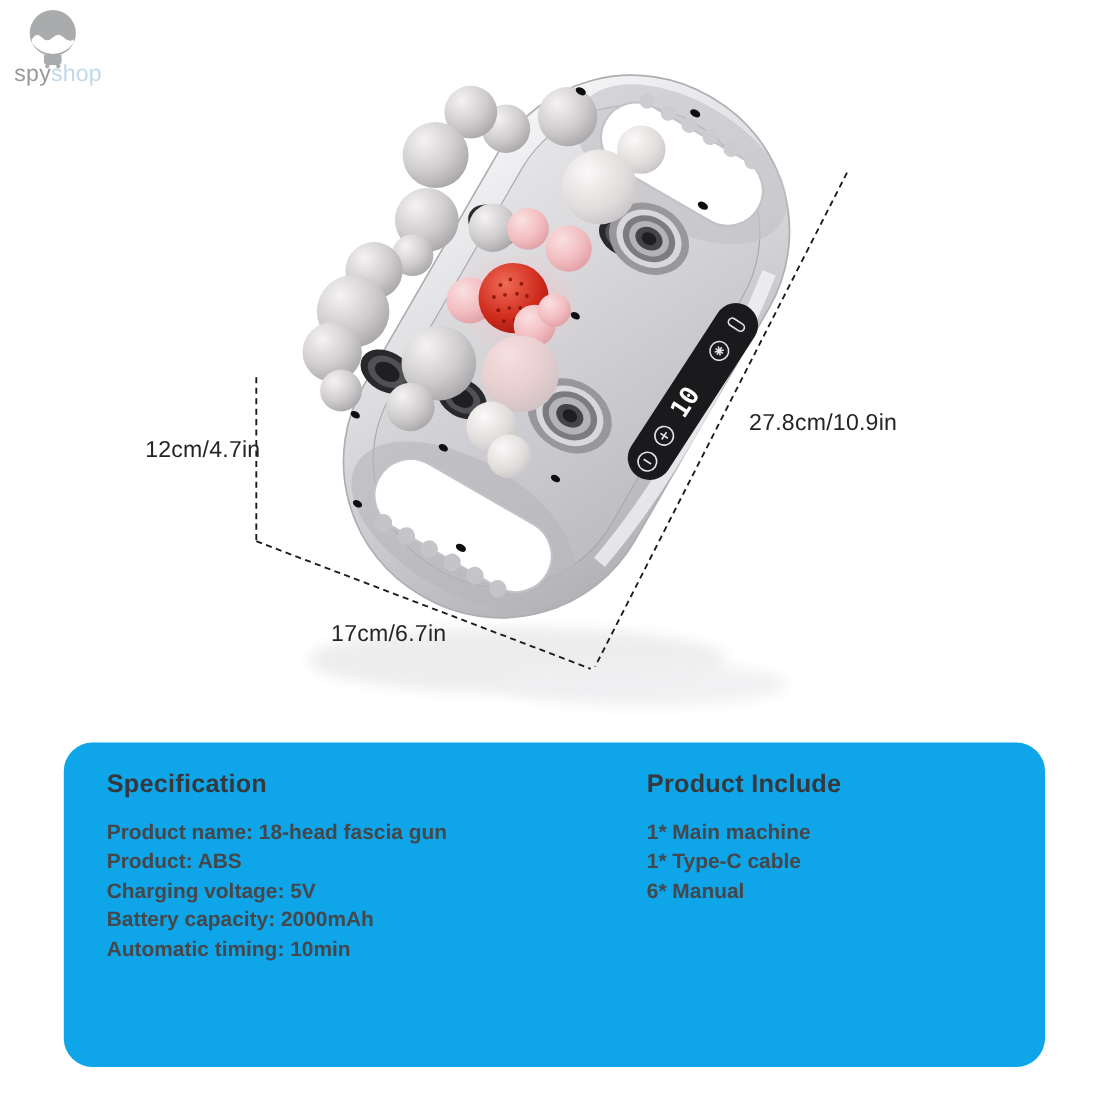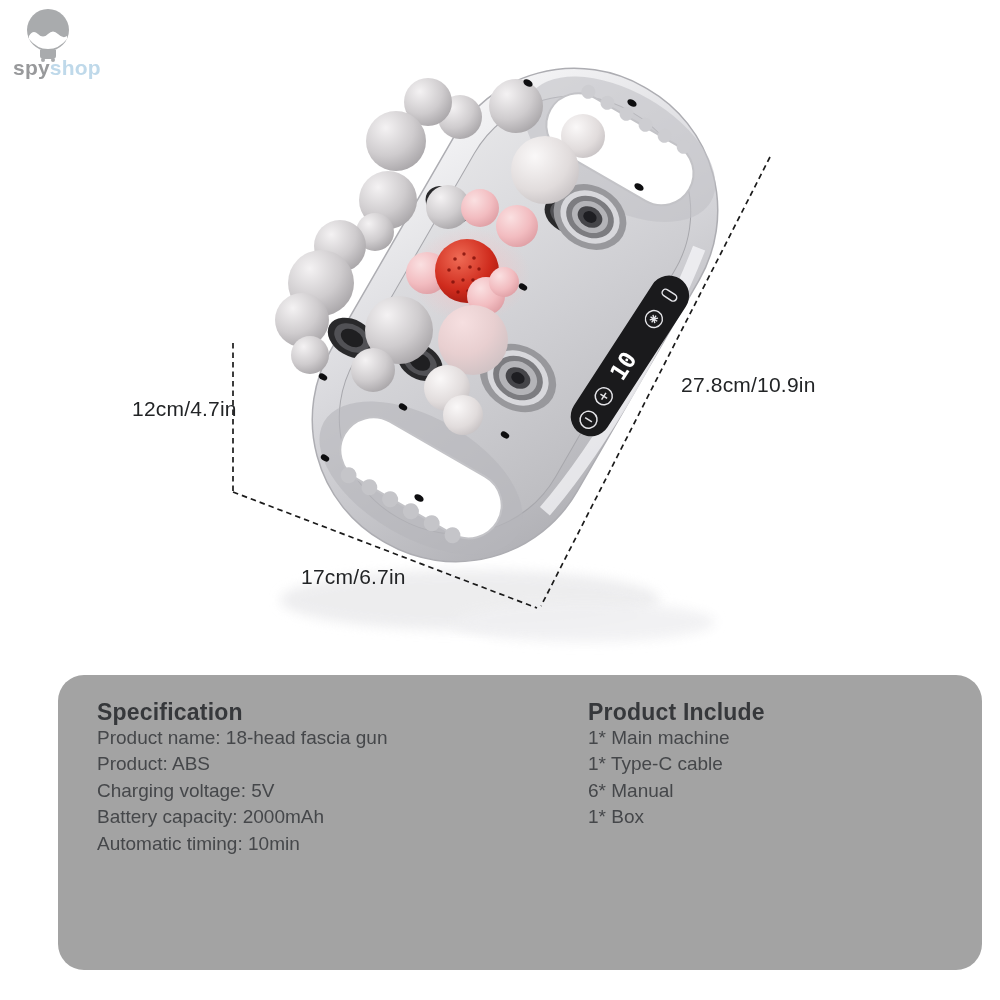--- a/index.html
+++ b/index.html
@@ -5,45 +5,45 @@
   html,body{margin:0;padding:0}
   body{
     width:1000px;height:1000px;position:relative;overflow:hidden;
     background:#ffffff;
     font-family:"Liberation Sans", sans-serif;
     -webkit-font-smoothing:antialiased;
   }
   
   .logo{position:absolute;left:0;top:0;width:140px;height:90px}
   .logo-mark{position:absolute;left:18px;top:5px}
-  .logo-text{position:absolute;left:13px;top:56px;font-size:21px;font-weight:bold;letter-spacing:.2px;white-space:nowrap}
+  .logo-text{position:absolute;left:13px;top:56px;font-size:21px;font-weight:normal;letter-spacing:.2px;white-space:nowrap}
   .logo-spy{color:#98999b}
   .logo-shop{color:#bfd9ea}
   
   .figure-svg{position:absolute;left:0;top:0}
   .dim-label{
     position:absolute;font-size:21px;color:#222426;white-space:nowrap;letter-spacing:.2px;
   }
   .dim-height{left:132px;top:397px}
   .dim-width{left:301px;top:565px}
   .dim-length{left:681px;top:373px}
   
   .panel{
     position:absolute;left:58px;top:675px;width:892px;height:295px;
-    background:#a3a3a3;border-radius:26px;padding-left:32px;
+    background:#0ea5e9;border-radius:26px;
   }
   .panel-col{position:absolute;top:24px}
   .panel-col.left{left:39px}
   .panel-col.right{left:530px}
   .panel h2{
     margin:0;font-size:23px;line-height:26px;font-weight:bold;color:#36383b;letter-spacing:.2px;
   }
   .panel ul{
-    list-style:none;margin:0 0 0 0;padding:0;
-    font-size:19px;line-height:26.4px;color:#45474a;
+    list-style:none;margin:20px 0 0 0;padding:0;
+    font-size:19px;line-height:26.4px;color:#45474a;font-weight:bold;
   }
 </style>
 </head>
 <body>
 
 <header class="logo">
   <svg class="logo-mark" width="60" height="58" viewBox="0 0 60 58">
     <circle cx="30" cy="25" r="21" fill="#a9abad"></circle>
     <path d="M11,31 Q15,24 20,29 Q25,34 30,29 Q35,24 40,29 Q45,34 49,31 L49,34 Q41,44 30,44 Q19,44 11,34 Z" fill="#ffffff"></path>
     <path d="M22,45 L38,45 L38,51 Q38,54 34,54 L26,54 Q22,54 22,51 Z" fill="#a9abad"></path>
@@ -275,16 +275,15 @@
       <li>Battery capacity: 2000mAh</li>
       <li>Automatic timing: 10min</li>
     </ul>
   </div>
   <div class="panel-col right">
     <h2>Product Include</h2>
     <ul>
       <li>1* Main machine</li>
       <li>1* Type-C cable</li>
       <li>6* Manual</li>
-      <li>1* Box</li>
     </ul>
   </div>
 </section>
 
 </body></html>

